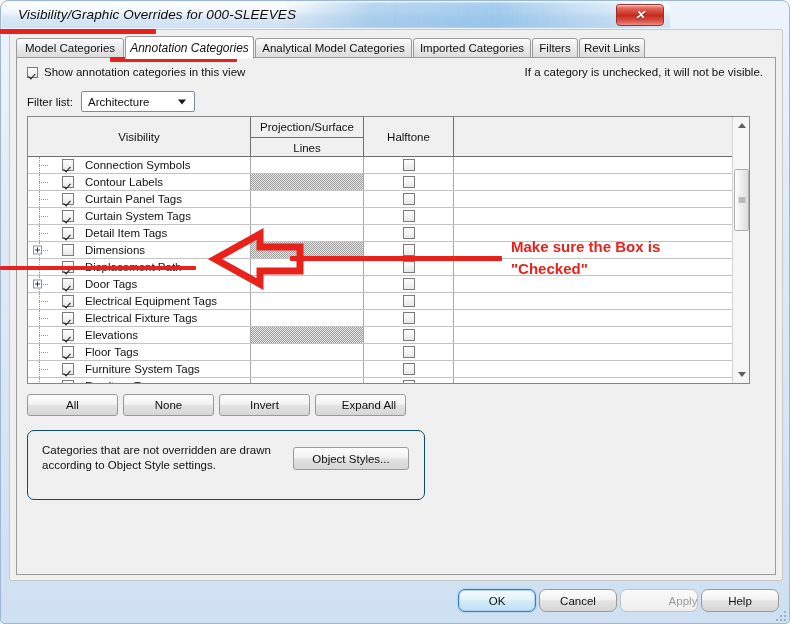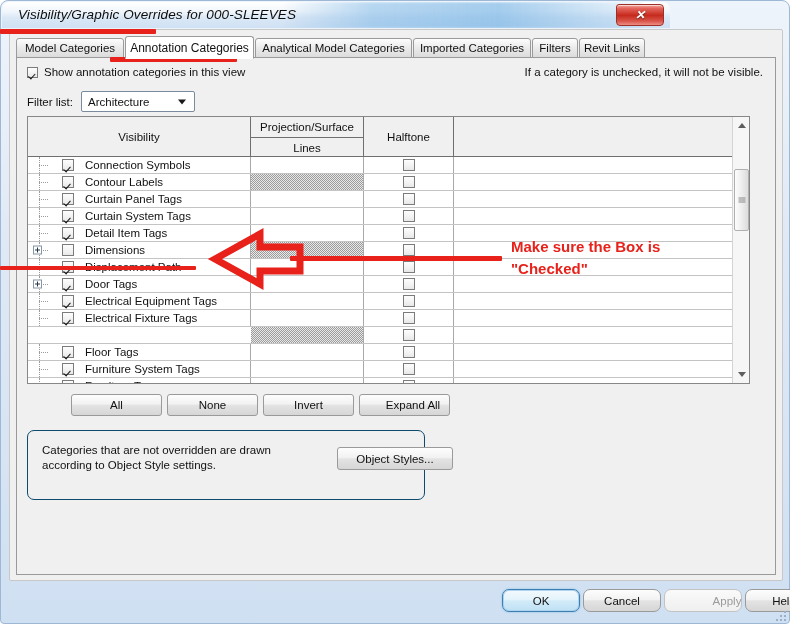--- a/index.html
+++ b/index.html
@@ -231,21 +231,20 @@
 
   
   .btn{
     box-sizing:border-box;
     background:linear-gradient(180deg,#fdfdfd 0%, #f2f2f2 45%, #e3e3e3 52%, #d6d6d6 100%);
     border:1px solid #9a9a9a;border-radius:3px;
     font-size:11.5px;color:#111;
     display:flex;align-items:center;justify-content:center;
     cursor:pointer;white-space:nowrap;
     font-family:"Liberation Sans", sans-serif;
-    margin-left:44px;
   }
   .btn.disabled{color:#9a9a9a;border-color:#c3c3c3;background:linear-gradient(180deg,#fafafa,#efefef);cursor:default;padding-left:48px;}
   .btn.focus{
     border:1px solid #3c7fb1;
     box-shadow:0 0 0 1px #aed2ef inset, 0 0 2px #79b7e0;
     background:linear-gradient(180deg,#f2fafd 0%, #e4f3fb 45%, #d2ebf8 52%, #bfe1f5 100%);
   }
   .actrow{position:absolute;left:10px;top:336px;height:22px;}
   .actrow .btn{position:absolute;top:0;height:22px;width:91px;}
 
@@ -289,21 +288,21 @@
       <div class="win-title">Visibility/Graphic Overrides for 000-SLEEVES</div>
       <div class="close-btn">
         <div class="close-x">✕</div>
       </div>
     </div>
 
     <div class="client">
 
       <div class="tabstrip">
         <div class="tab" style="left:0;width:108px;">Model Categories</div>
-        <div class="tab active" style="left:109px;width:129px;">Annotation Categories</div>
+        <div class="tab active" style="left:109px;width:129px;font-style:italic;">Annotation Categories</div>
         <div class="tab" style="left:239px;width:157px;">Analytical Model Categories</div>
         <div class="tab" style="left:397px;width:118px;">Imported Categories</div>
         <div class="tab" style="left:516px;width:46px;">Filters</div>
         <div class="tab" style="left:563px;width:66px;">Revit Links</div>
       </div>
 
       <div class="tabpanel">
 
         <div class="showrow">
           <span class="cbx sm checked"></span>
@@ -497,20 +496,30 @@
                   </span>
                   <span class="name">Electrical Fixture Tags</span>
                 </div>
                 <div class="c-lines"></div>
                 <div class="c-half">
                   <span class="cbx"></span>
                 </div>
                 <div class="c-rest"></div>
               </div>
               <div class="row">
+                <div class="c-vis">
+                  <div class="tree">
+                    <span class="vline"></span>
+                    <span class="hline"></span>
+                  </div>
+                  <span class="cbxwrap">
+                    <span class="cbx checked"></span>
+                  </span>
+                  <span class="name">Elevations</span>
+                </div>
                 <div class="c-lines hatch"></div>
                 <div class="c-half">
                   <span class="cbx"></span>
                 </div>
                 <div class="c-rest"></div>
               </div>
               <div class="row">
                 <div class="c-vis">
                   <div class="tree">
                     <span class="vline"></span>

